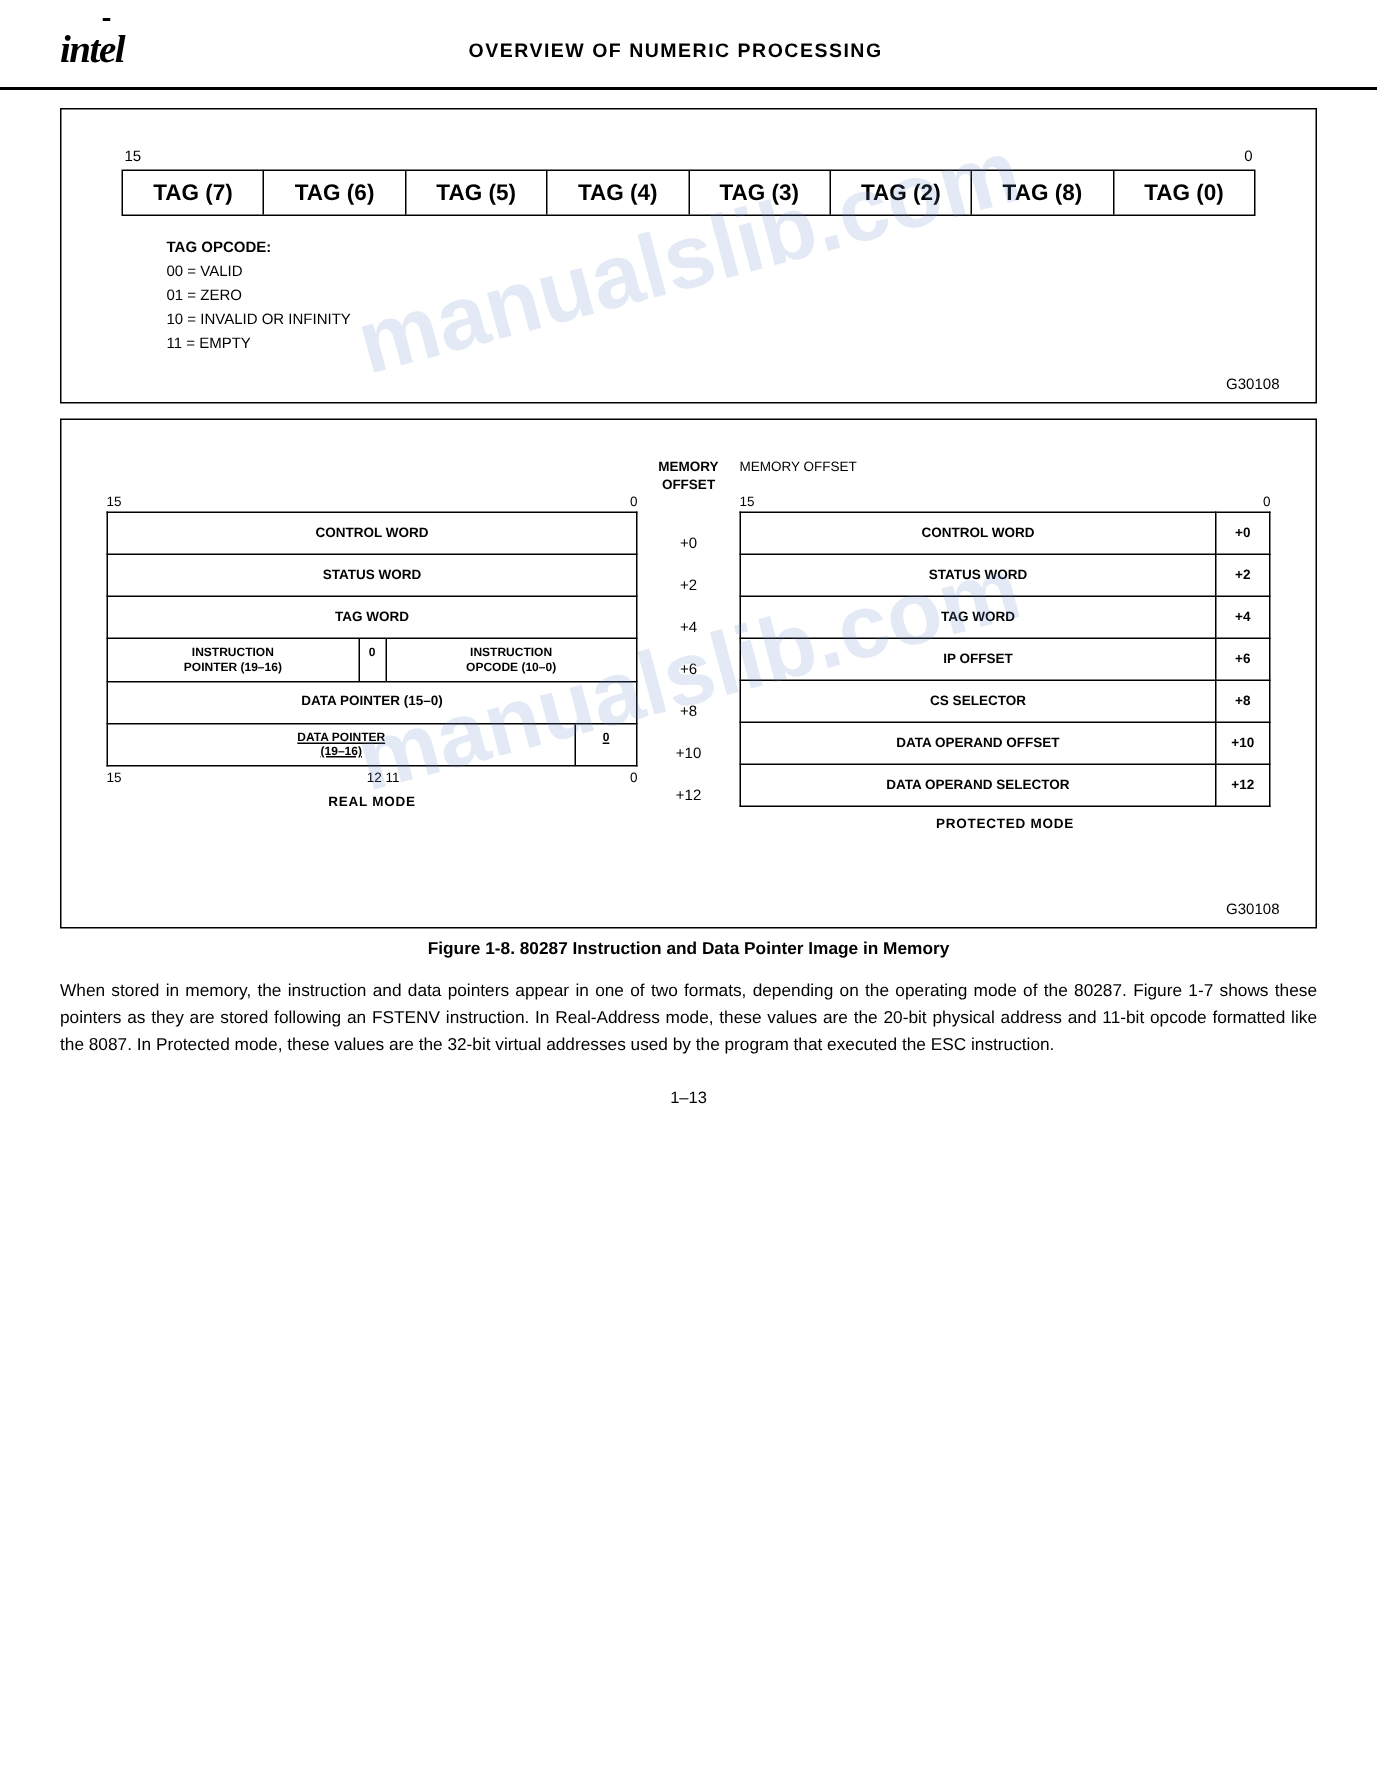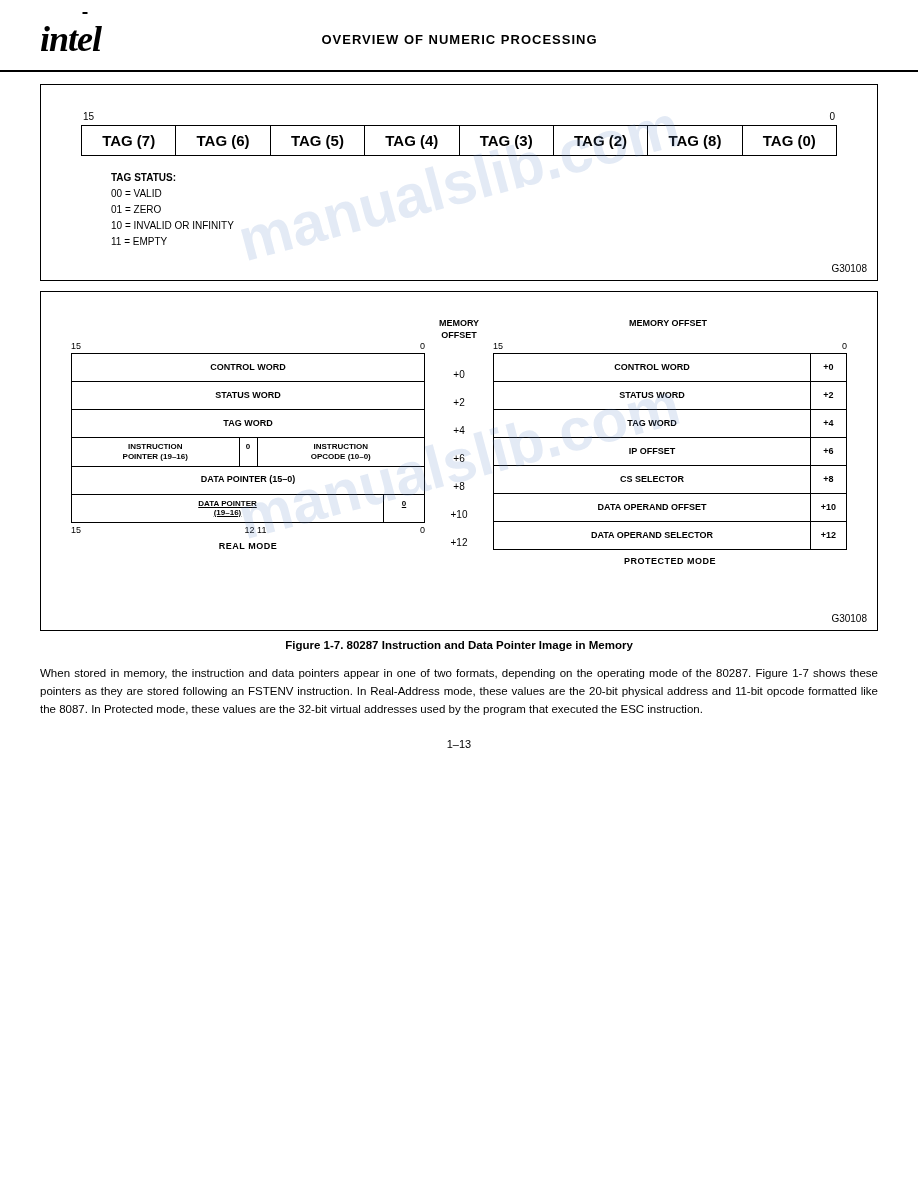--- a/index.html
+++ b/index.html
@@ -15,21 +15,21 @@
     
     .page-header {
       display: flex;
       align-items: center;
       justify-content: space-between;
       padding: 18px 40px 10px 40px;
       border-bottom: 2px solid #000;
       margin-bottom: 12px;
     }
     .intel-logo {
-      font-size: 36px;
+      font-size: 26px;
       font-weight: 900;
       font-style: italic;
       letter-spacing: -1px;
       font-family: 'Times New Roman', serif;
     }
     .page-title {
       font-size: 13px;
       font-weight: bold;
       letter-spacing: 1px;
       text-align: center;
@@ -90,21 +90,21 @@
       padding-left: 30px;
       font-size: 10px;
       line-height: 1.6;
     }
     .tag-values .title {
       font-weight: bold;
     }
     .figure-ref {
       position: absolute;
       bottom: 6px;
-      right: 10px;
+      right: 24px;
       font-size: 10px;
       text-align: center;
     }
 
     
     .pointer-diagram {
       padding: 10px 10px 20px 10px;
     }
     .col-bit-row {
       display: flex;
@@ -254,21 +254,21 @@
         <div class="tag-cell">TAG (7)</div>
         <div class="tag-cell">TAG (6)</div>
         <div class="tag-cell">TAG (5)</div>
         <div class="tag-cell">TAG (4)</div>
         <div class="tag-cell">TAG (3)</div>
         <div class="tag-cell">TAG (2)</div>
         <div class="tag-cell">TAG (8)</div>
         <div class="tag-cell">TAG (0)</div>
       </div>
       <div class="tag-values">
-        <div class="title">TAG STATUS:</div>
+        <div class="title">TAG OPCODE:</div>
         <div>00 = VALID</div>
         <div>01 = ZERO</div>
         <div>10 = INVALID OR INFINITY</div>
         <div>11 = EMPTY</div>
       </div>
     </div>
     <div class="figure-ref">G30108</div>
   </div>
 
 
@@ -276,21 +276,21 @@
     <div class="watermark">manualslib.com</div>
     <div class="pointer-diagram">
 
       <div style="display:flex; align-items:flex-start; margin-bottom:0;">
 
         <div style="flex:1; padding-right:4px;">
           
         </div>
         <div style="width:60px; text-align:center; font-size:9px; font-weight:bold; line-height:1.3;">MEMORY<br>OFFSET</div>
         <div style="flex:1; padding-left:4px;">
-          <div style="text-align:center; font-size:9px; font-weight:bold; margin-bottom:2px; margin-right:4px;">MEMORY OFFSET</div>
+          <div style="text-align:left; font-size:9px; font-weight:normal; margin-bottom:2px; margin-right:4px;">MEMORY OFFSET</div>
         </div>
       </div>
 
       <div style="display:flex; align-items:flex-start;">
 
         <div style="flex:1; padding-right:4px;">
           <div class="col-bit-row">
             <span>15</span>
             <span>0</span>
           </div>
@@ -383,19 +383,19 @@
           </tbody>
             </table>
           <div class="mode-label">PROTECTED MODE</div>
         </div>
       </div>
 
     </div>
     <div class="figure-ref">G30108</div>
   </div>
 
-  <div class="figure-caption">Figure 1-7.  80287 Instruction and Data Pointer Image in Memory</div>
+  <div class="figure-caption">Figure 1-8.  80287 Instruction and Data Pointer Image in Memory</div>
 
   <div class="body-text">When stored in memory, the instruction and data pointers appear in one of two formats, depending on the operating mode of the 80287. Figure 1-7 shows these pointers as they are stored following an FSTENV instruction. In Real-Address mode, these values are the 20-bit physical address and 11-bit opcode formatted like the 8087. In Protected mode, these values are the 32-bit virtual addresses used by the program that executed the ESC instruction.</div>
 
   <div class="page-number">1–13</div>
 
 </div>
 
 </body></html>

